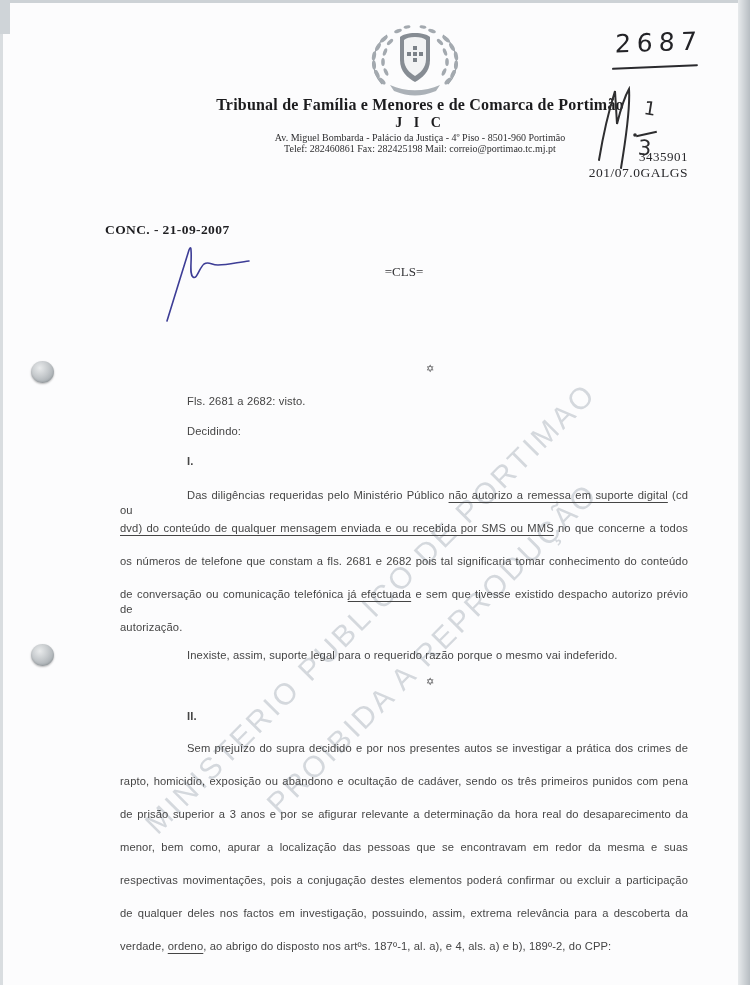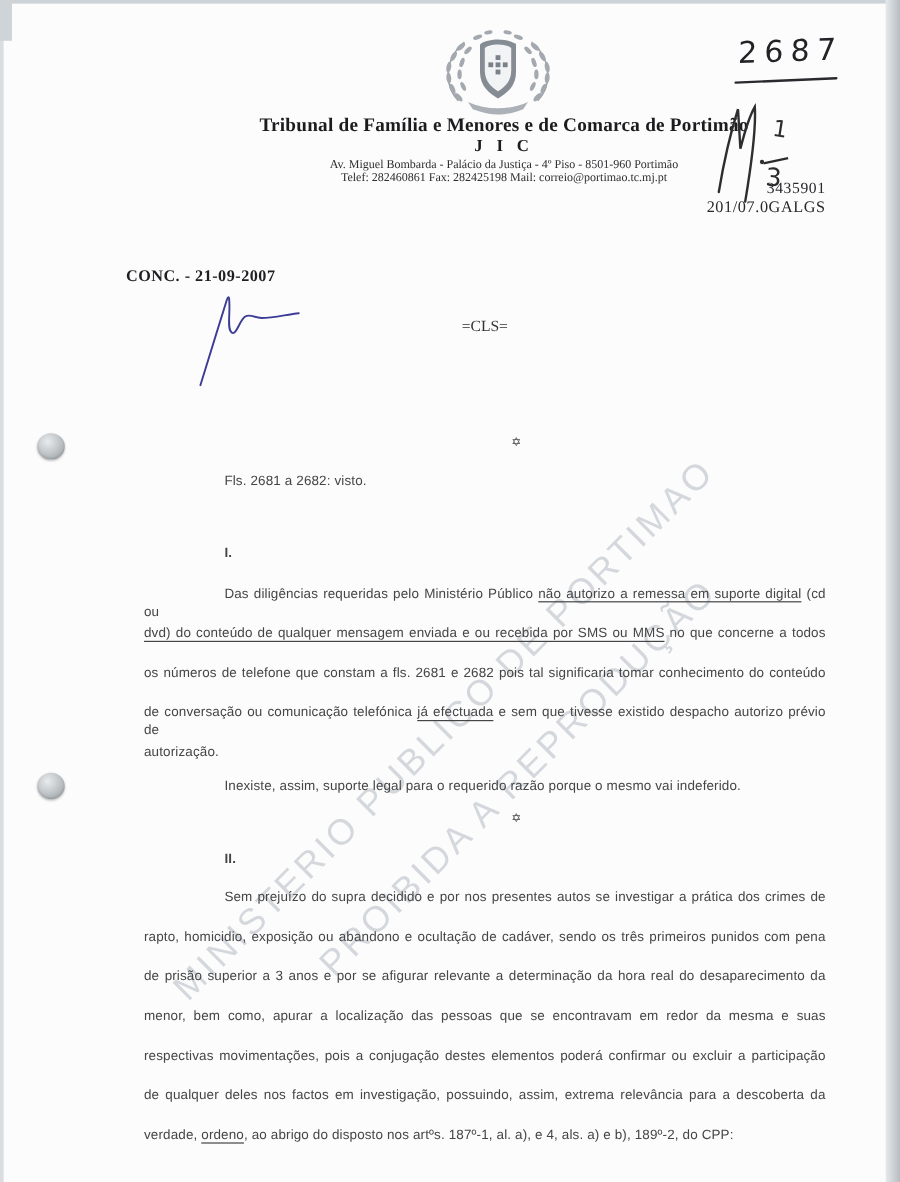--- a/index.html
+++ b/index.html
@@ -157,20 +157,21 @@
   <div class="signature">
     <svg width="110" height="85" viewBox="0 0 110 85">
       <path d="M11,83 C17,64 26,34 33,12 C34,9 35,9 35,12 C36,24 33,36 37,39 C41,42 43,30 48,26 C53,23 55,27 62,27 C72,27 83,24 93,23" fill="none" stroke="#3d3d96" stroke-width="1.6" stroke-linecap="round"></path>
     </svg>
   </div>
   <div class="cls">=CLS=</div>
 
   <span class="star" style="top:363px;">✡</span>
 
   <div class="ln ind" style="top:394px;">Fls. 2681 a 2682: visto.</div>
+  <div class="ln ind" style="top:424px;">Decidindo:</div>
   <div class="ln ind b" style="top:454px;">I.</div>
 
   <div class="ln just ind" style="top:488px;"><span>Das diligências requeridas pelo Ministério Público </span><span class="u">não autorizo a remessa em suporte digital</span><span> (cd ou</span></div>
   <div class="ln just" style="top:521px;"><span class="u">dvd) do conteúdo de qualquer mensagem enviada e ou recebida por SMS ou MMS</span><span> no que concerne a todos</span></div>
   <div class="ln just" style="top:554px;">os números de telefone que constam a fls. 2681 e 2682 pois tal significaria tomar conhecimento do conteúdo</div>
   <div class="ln just" style="top:587px;"><span>de conversação ou comunicação telefónica </span><span class="u">já efectuada</span><span> e sem que tivesse existido despacho autorizo prévio de</span></div>
   <div class="ln" style="top:620px;">autorização.</div>
 
   <div class="ln ind" style="top:648px;">Inexiste, assim, suporte legal para o requerido razão porque o mesmo vai indeferido.</div>
 

